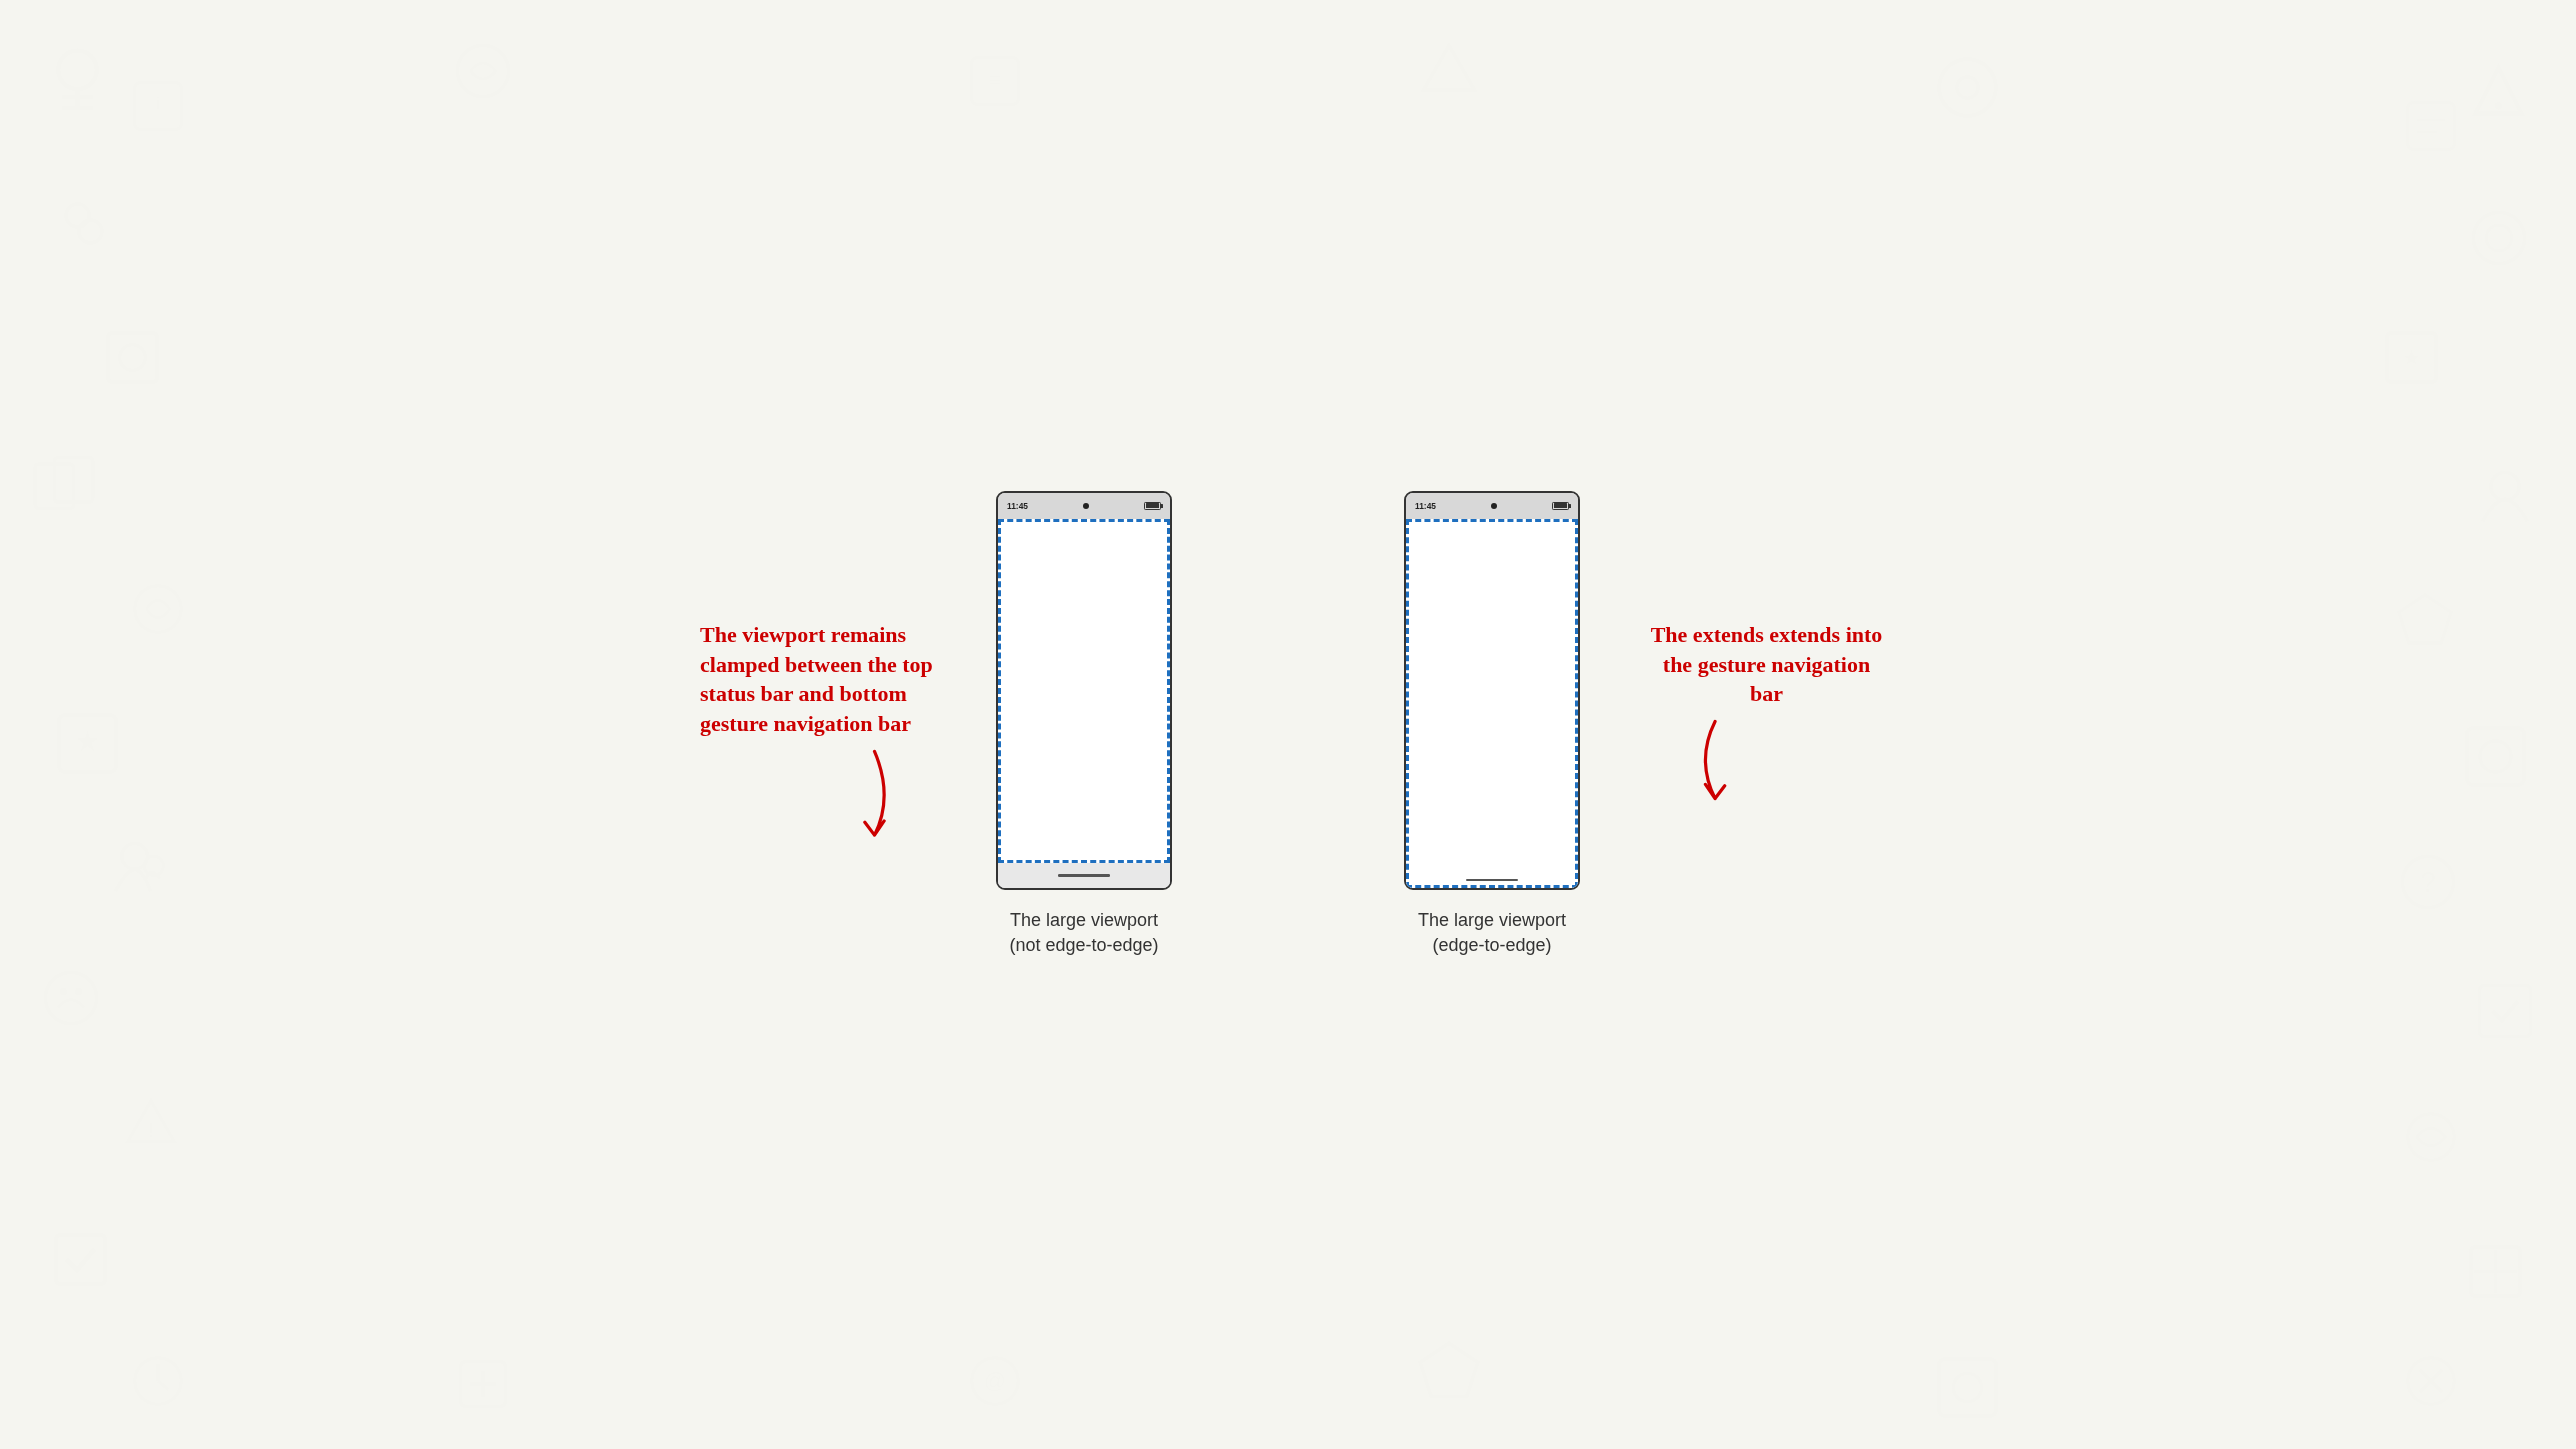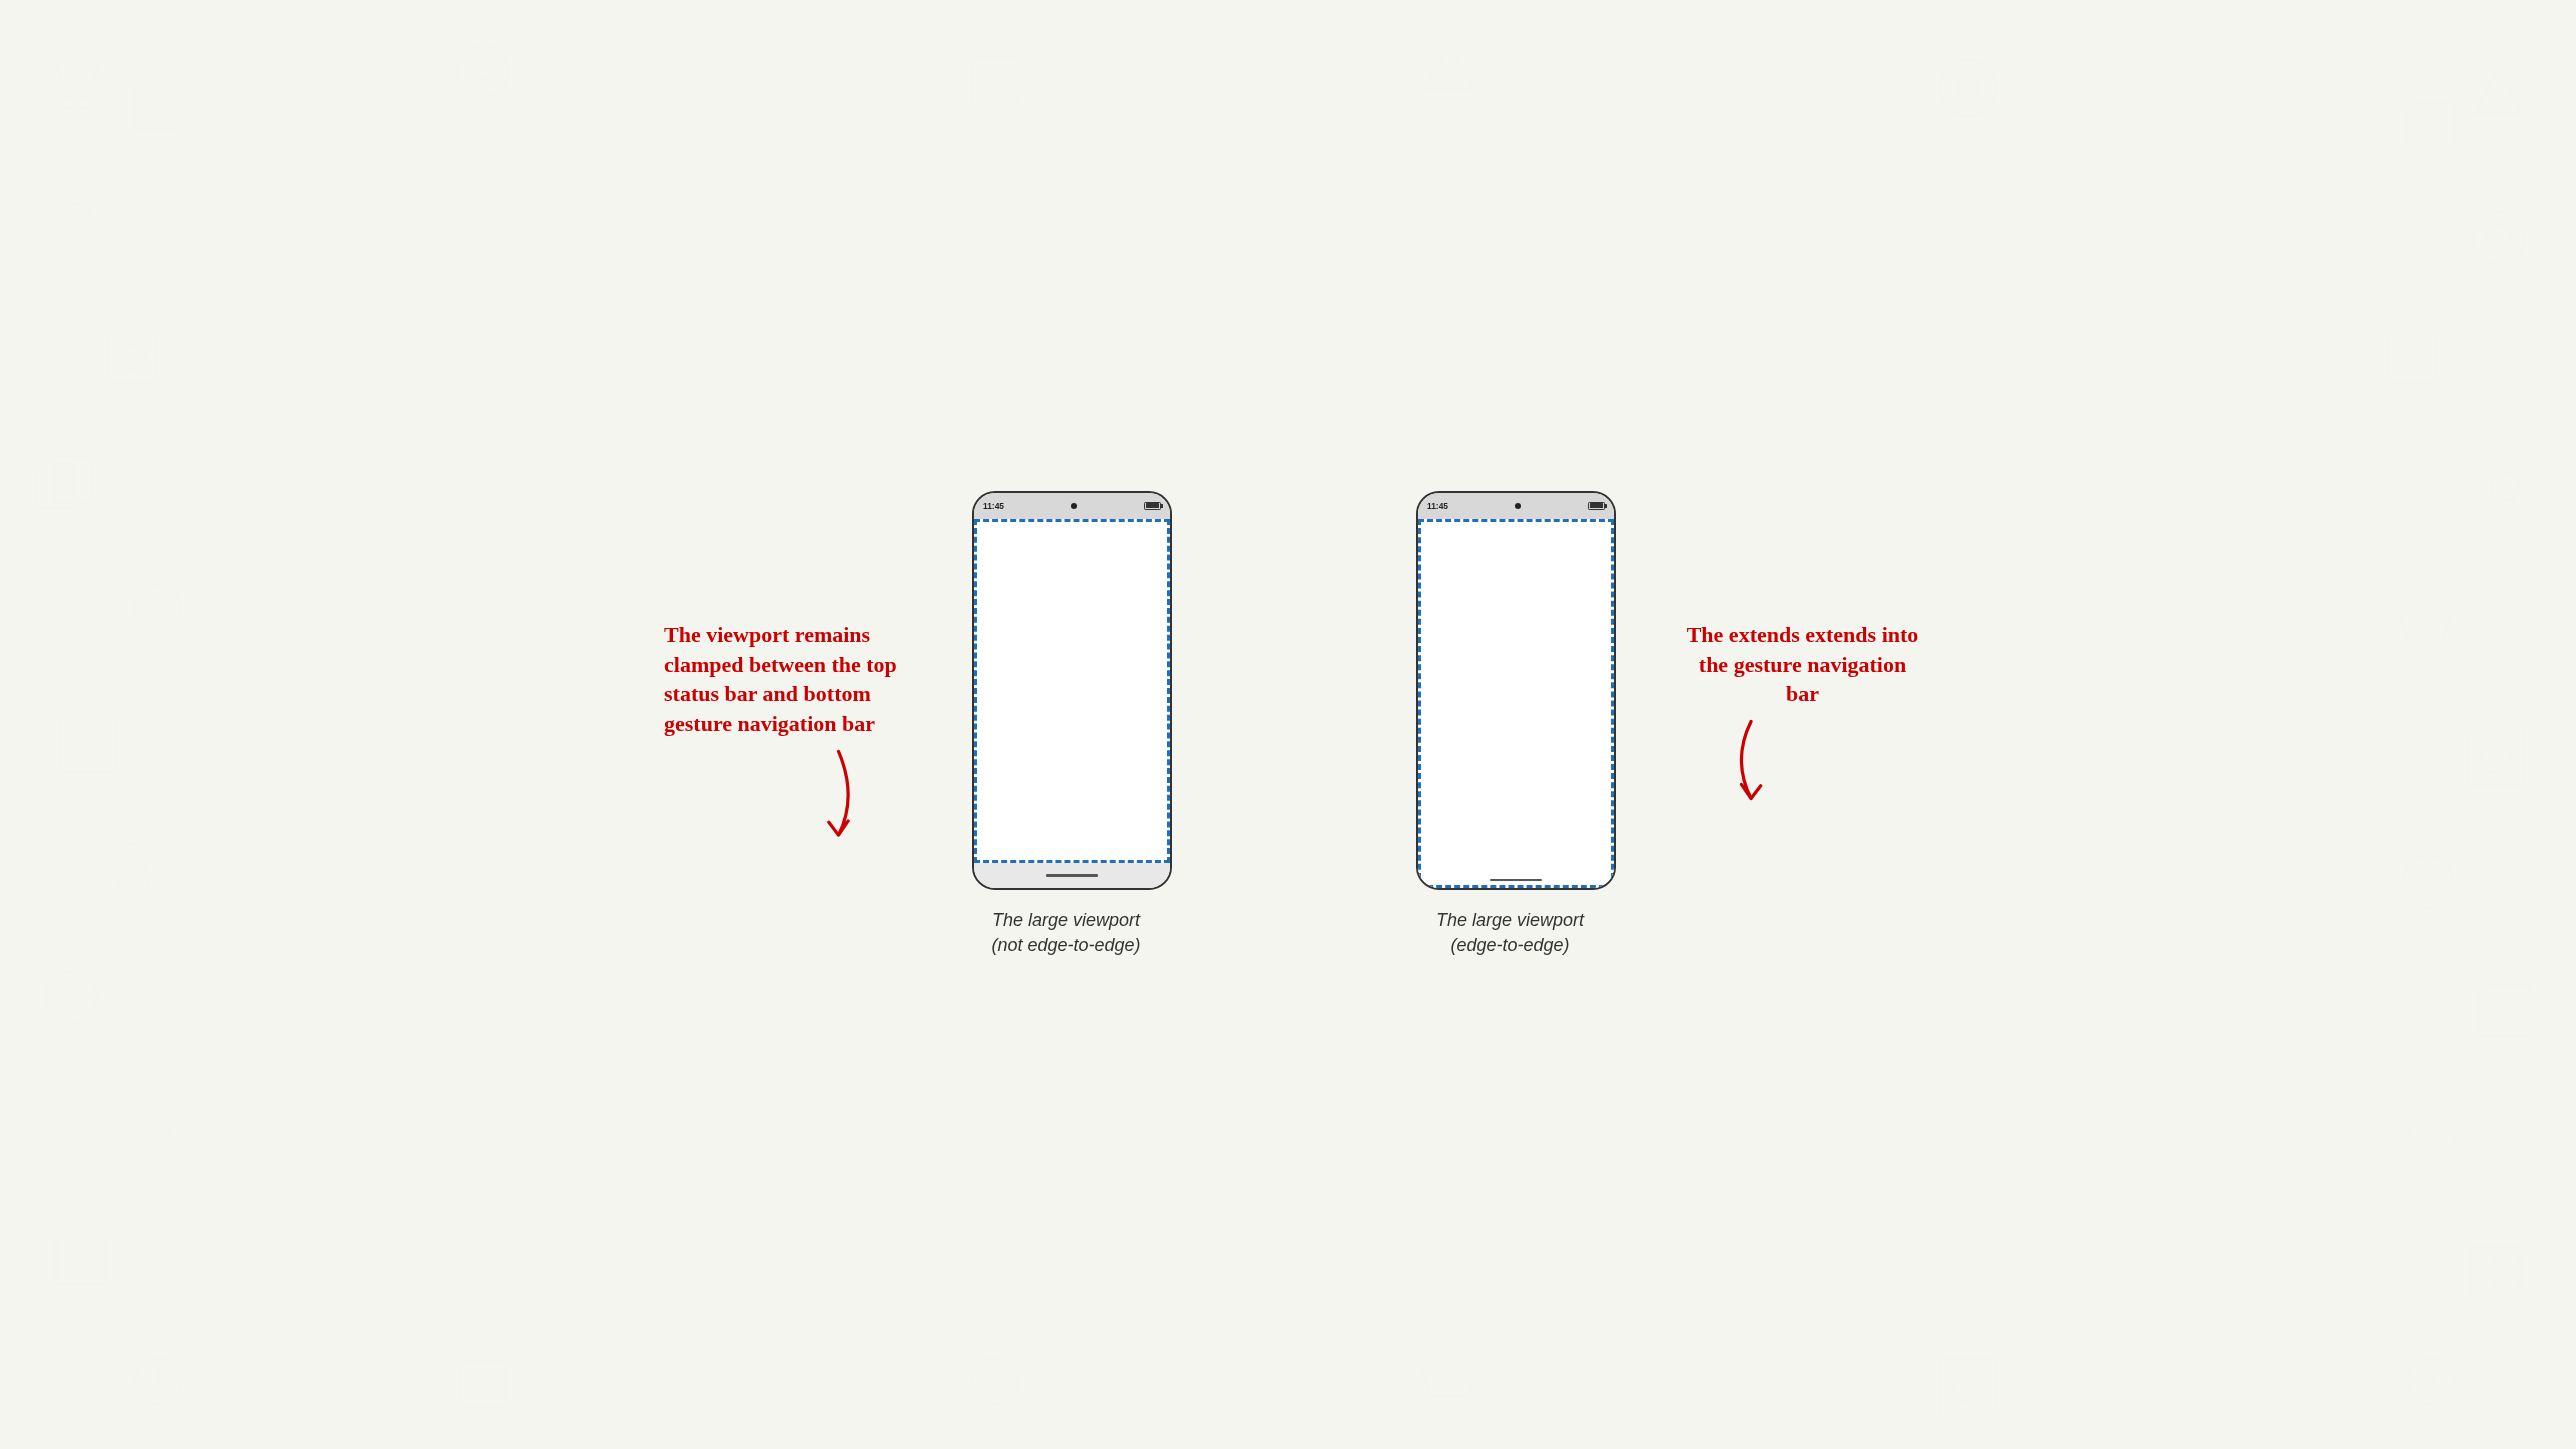--- a/index.html
+++ b/index.html
@@ -33,30 +33,29 @@
 
     
     .phone-wrapper {
       position: relative;
       display: flex;
       flex-direction: column;
       align-items: center;
     }
 
     .phone-mockup {
-      width: 200px;
+      width: 176px;
       height: 399px;
       border: 2.6px solid #333;
-      border-radius: 23px;
+      border-radius: 9px;
       background: #fff;
       position: relative;
       overflow: hidden;
       display: flex;
       flex-direction: column;
-      margin-left: 12px;
     }
 
     
     .status-bar {
       height: 26px;
       background: #d8d8d8;
       display: flex;
       align-items: center;
       justify-content: space-between;
       padding: 0 9px;
@@ -138,21 +137,20 @@
       width: 52px;
       height: 2.6px;
       background: #555;
       border-radius: 1.3px;
     }
 
     
     .phone-label {
       margin-top: 18px;
       font-size: 18px;
-      font-style: italic;
       color: #333;
       text-align: center;
       line-height: 1.4;
     }
 
     
     .annotation-left {
       position: absolute;
       left: -296px;
       top: 129px;

